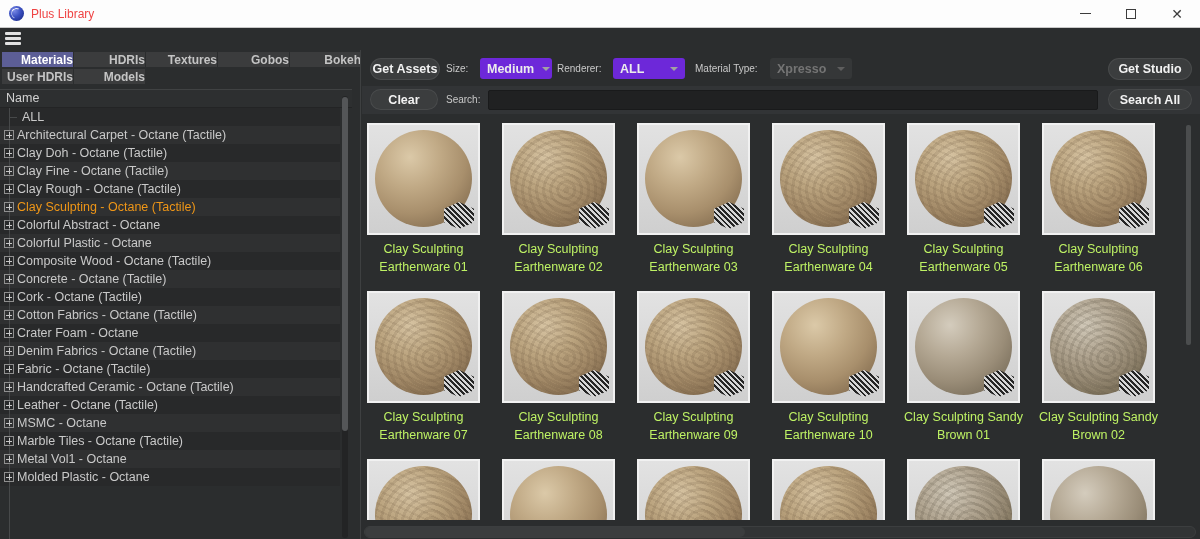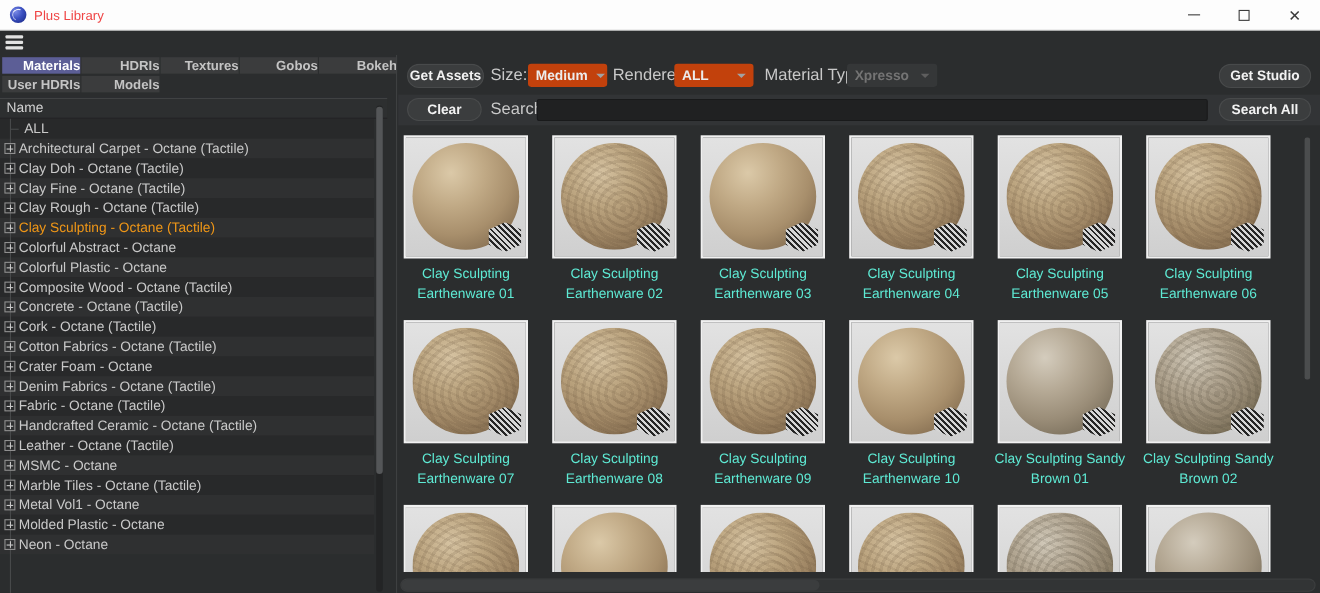--- a/index.html
+++ b/index.html
@@ -61,22 +61,22 @@
     background:#232425; border-radius:3px; }
   .side-scroll-thumb { position:absolute; left:342px; top:97px; width:6px; height:334px;
     background:#545658; border-radius:3px; }
   .v-divider { position:absolute; left:360px; top:50px; width:1px; height:489px; background:#3e4041; }
 
   
   .panel { position:absolute; left:362px; top:48px; width:838px; height:491px; }
   .pill { position:absolute; height:22px; background:#3b3d3e; border-radius:12px; color:#f2f2f2;
     font-size:12.5px; font-weight:700; display:flex; align-items:center; justify-content:center;
     box-shadow:inset 0 0 0 1px rgba(255,255,255,.07); cursor:pointer; }
-  .tb-label { position:absolute; top:10px; height:22px; line-height:22px; font-size:15px; color:#c9c9c9; }
-  .dropdown { position:absolute; top:10px; height:21px; background:#c2410c; border-radius:3px;
+  .tb-label { position:absolute; top:10px; height:22px; line-height:22px; font-size:10px; color:#c9c9c9; }
+  .dropdown { position:absolute; top:10px; height:21px; background:#6d28d9; border-radius:3px;
     display:flex; align-items:center; justify-content:space-between; padding:0 7px;
     color:#ececec; font-size:12.5px; font-weight:700; cursor:pointer; }
   .dd-arrow { width:0; height:0; border-left:4px solid transparent; border-right:4px solid transparent;
     border-top:4px solid #a2a2a2; margin-left:8px; }
   .dropdown.disabled { background:#353738; color:#747474; cursor:default; }
   .dropdown.disabled .dd-arrow { border-top-color:#5e5e5e; }
 
   .search-band { position:absolute; left:0; top:38px; width:838px; height:28px; background:#323436; }
   .search-input { position:absolute; left:126px; top:42px; width:610px; height:20px;
     background:#202122; border:1px solid #191a1b; border-radius:2px; color:#dddddd;
@@ -100,21 +100,21 @@
   .cell.sandy-a .sphere { background:
     radial-gradient(circle at 36% 28%, #d4ccbd 0%, #b5a995 33%, #9a8d78 60%, #776c59 86%, #615848 100%); }
   .cell.sandy-b .sphere { background:
     repeating-radial-gradient(circle at 58% 62%, rgba(80,72,58,.16) 0 3px, rgba(0,0,0,0) 3px 7px),
     repeating-linear-gradient(25deg, rgba(76,68,52,.10) 0 2px, rgba(0,0,0,0) 2px 6px),
     radial-gradient(circle at 36% 28%, #d0c8b8 0%, #b0a490 33%, #958872 60%, #726750 86%, #5c5342 100%); }
   .hex { position:absolute; right:4px; bottom:4px; width:30px; height:27px;
     clip-path:polygon(50% 0,100% 25%,100% 75%,50% 100%,0 75%,0 25%);
     background:repeating-linear-gradient(45deg,#262626 0 1.8px,#d6d6d6 1.8px 3.8px); }
   .cap { position:absolute; left:-13px; right:-13px; text-align:center; font-size:12.5px;
-    color:#5eead4; line-height:18px; white-space:nowrap; }
+    color:#bef264; line-height:18px; white-space:nowrap; }
   .cap.l1 { top:117px; } .cap.l2 { top:135px; }
 
   .grid-vscroll { position:absolute; left:824px; top:77px; width:5px; height:220px;
     background:#4b4d4e; border-radius:2px; }
   .grid-hscroll-track { position:absolute; left:2px; top:478px; width:832px; height:12px;
     background:#323435; border:1px solid #3c3e3f; border-radius:6px; }
   .grid-hscroll-thumb { position:absolute; left:3px; top:479px; width:380px; height:10px;
     background:#3b3d3e; border-radius:5px; }
 </style>
 </head>
@@ -280,24 +280,20 @@
     <div class="tree-row">
       <span class="expander"></span>
       <span class="tree-label">Metal Vol1 - Octane</span>
     </div>
 
     <div class="tree-row">
       <span class="expander"></span>
       <span class="tree-label">Molded Plastic - Octane</span>
     </div>
 
-    <div class="tree-row">
-      <span class="expander"></span>
-      <span class="tree-label">Neon - Octane</span>
-    </div>
   </div>
 <div class="tree-line"></div>
 <div class="side-scroll-track"></div>
 <div class="side-scroll-thumb"></div>
 <div class="v-divider"></div>
 
 <div class="panel">
 
   <div class="pill" style="left:8px; top:10px; width:70px;">
     <span>Get Assets</span>

